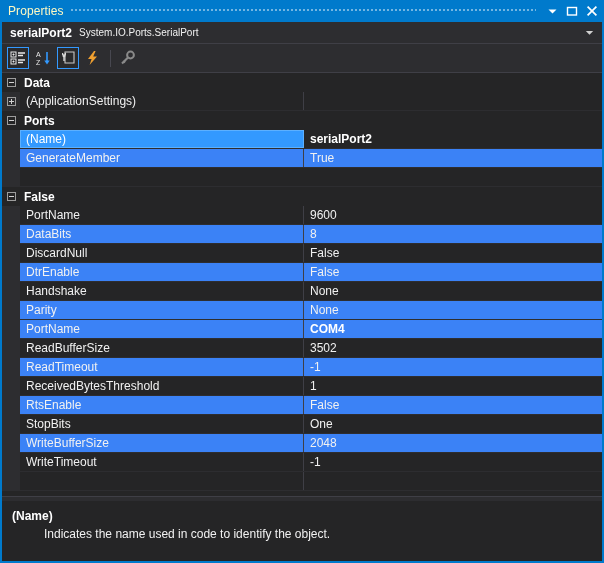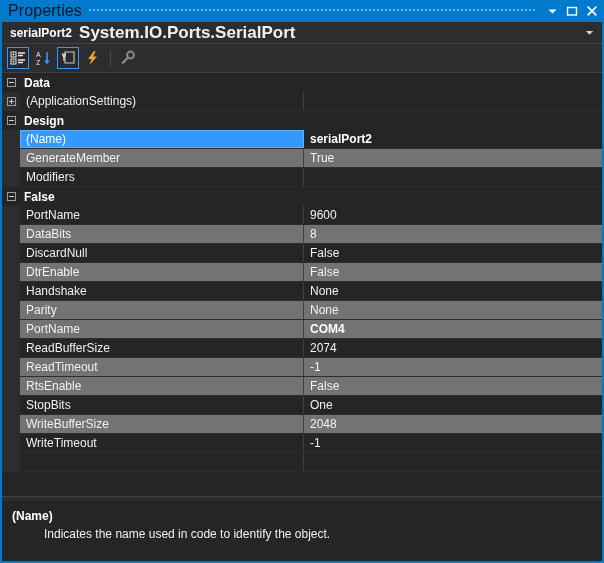--- a/index.html
+++ b/index.html
@@ -33,22 +33,22 @@
     background: #007acc;
     display: flex;
     align-items: center;
     padding: 0 2px 0 8px;
     box-sizing: border-box;
     position: relative;
     margin-left: -2px;
     margin-right: -2px;
   }
   #titlebar .title {
-    color: #0f172a;
-    font-size: 16px;
+    color: #fef9c3;
+    font-size: 12px;
     line-height: 22px;
     white-space: nowrap;
     letter-spacing: 0.1px;
   }
   #titlebar .dotfill {
     flex: 1 1 auto;
     height: 22px;
     margin: 0 6px;
     background-image: radial-gradient(circle, rgba(255,255,255,0.45) 0.8px, transparent 0.9px);
     background-size: 4px 4px;
@@ -77,24 +77,24 @@
     border-bottom: 1px solid #3f3f46;
   }
   #objheader .obj-name {
     color: #ffffff;
     font-size: 12px;
     font-weight: bold;
     white-space: nowrap;
   }
   #objheader .obj-type {
     color: #f1f1f1;
-    font-size: 17px;
+    font-size: 10px;
     margin-left: 7px;
     white-space: nowrap;
-    font-weight: bold;
+    font-weight: normal;
   }
   #objheader .spacer { flex: 1 1 auto; }
   #objheader .drop {
     width: 14px;
     height: 14px;
     display: flex;
     align-items: center;
     justify-content: center;
   }
 
@@ -143,21 +143,21 @@
     height: 19px;
     display: flex;
     align-items: stretch;
     box-sizing: border-box;
     position: relative;
     font-size: 12px;
   }
   .row.prop { border-bottom: 1px solid #2d2d30; }
   .row.cat  { background: #252526; }
   .row.prop { background: #252526; }
-  .row.prop.alt { background: #737373; }
+  .row.prop.alt { background: #3b82f6; }
 
   .gutter {
     width: 18px;
     flex: 0 0 18px;
     background: #2d2d30;
     display: flex;
     align-items: center;
     justify-content: center;
     box-sizing: border-box;
   }
@@ -365,36 +365,35 @@
         <div class="gutter">
           <div class="expander plus"></div>
         </div>
         <div class="namecell">(ApplicationSettings)</div>
         <div class="valuecell"></div>
       </div>
       <div class="row cat">
         <div class="gutter">
           <div class="expander"></div>
         </div>
-        <div class="namecell">Design</div>
+        <div class="namecell">Ports</div>
         <div class="valuecell"></div>
       </div>
       <div class="row prop selected">
         <div class="gutter"></div>
         <div class="namecell">(Name)</div>
         <div class="valuecell bold">serialPort2</div>
       </div>
       <div class="row prop alt">
         <div class="gutter"></div>
         <div class="namecell">GenerateMember</div>
         <div class="valuecell">True</div>
       </div>
       <div class="row prop">
         <div class="gutter"></div>
-        <div class="namecell">Modifiers</div>
       </div>
       <div class="row cat">
         <div class="gutter">
           <div class="expander"></div>
         </div>
         <div class="namecell">False</div>
         <div class="valuecell"></div>
       </div>
       <div class="row prop">
         <div class="gutter"></div>
@@ -427,26 +426,31 @@
         <div class="valuecell">None</div>
       </div>
       <div class="row prop alt">
         <div class="gutter"></div>
         <div class="namecell">PortName</div>
         <div class="valuecell bold">COM4</div>
       </div>
       <div class="row prop">
         <div class="gutter"></div>
         <div class="namecell">ReadBufferSize</div>
-        <div class="valuecell">2074</div>
+        <div class="valuecell">3502</div>
       </div>
       <div class="row prop alt">
         <div class="gutter"></div>
         <div class="namecell">ReadTimeout</div>
         <div class="valuecell">-1</div>
+      </div>
+      <div class="row prop">
+        <div class="gutter"></div>
+        <div class="namecell">ReceivedBytesThreshold</div>
+        <div class="valuecell">1</div>
       </div>
       <div class="row prop alt">
         <div class="gutter"></div>
         <div class="namecell">RtsEnable</div>
         <div class="valuecell">False</div>
       </div>
       <div class="row prop">
         <div class="gutter"></div>
         <div class="namecell">StopBits</div>
         <div class="valuecell">One</div>

